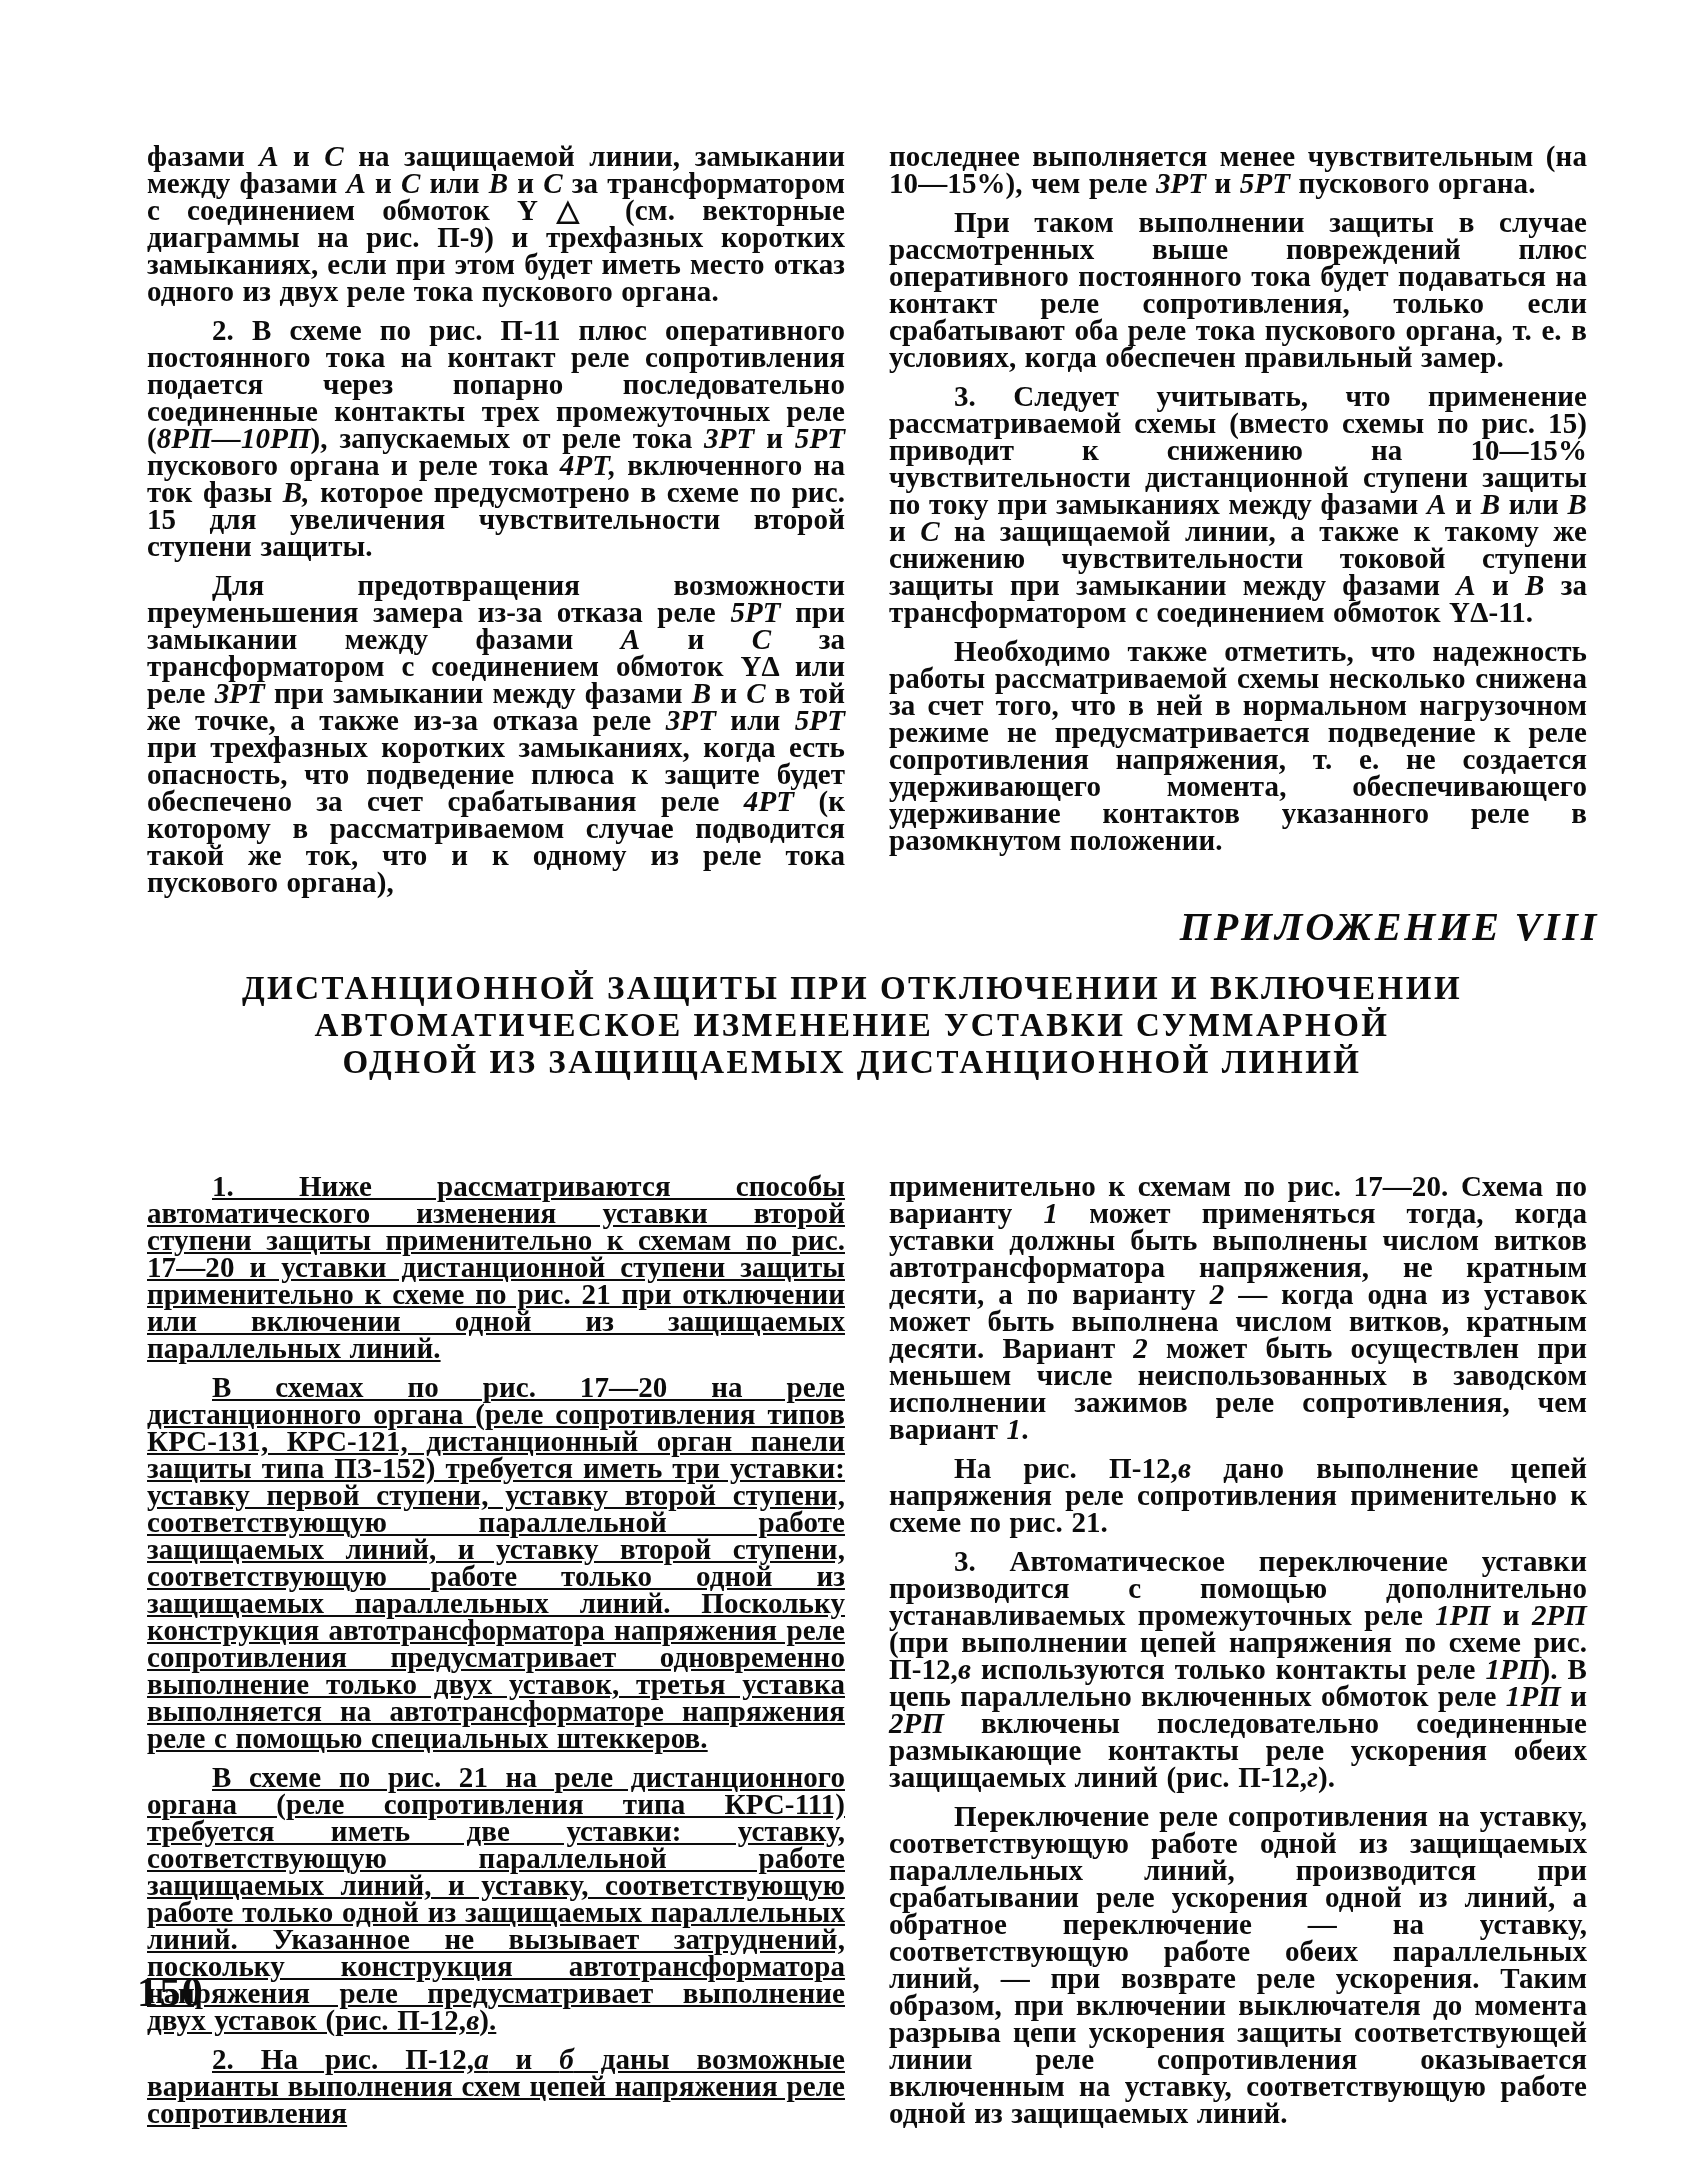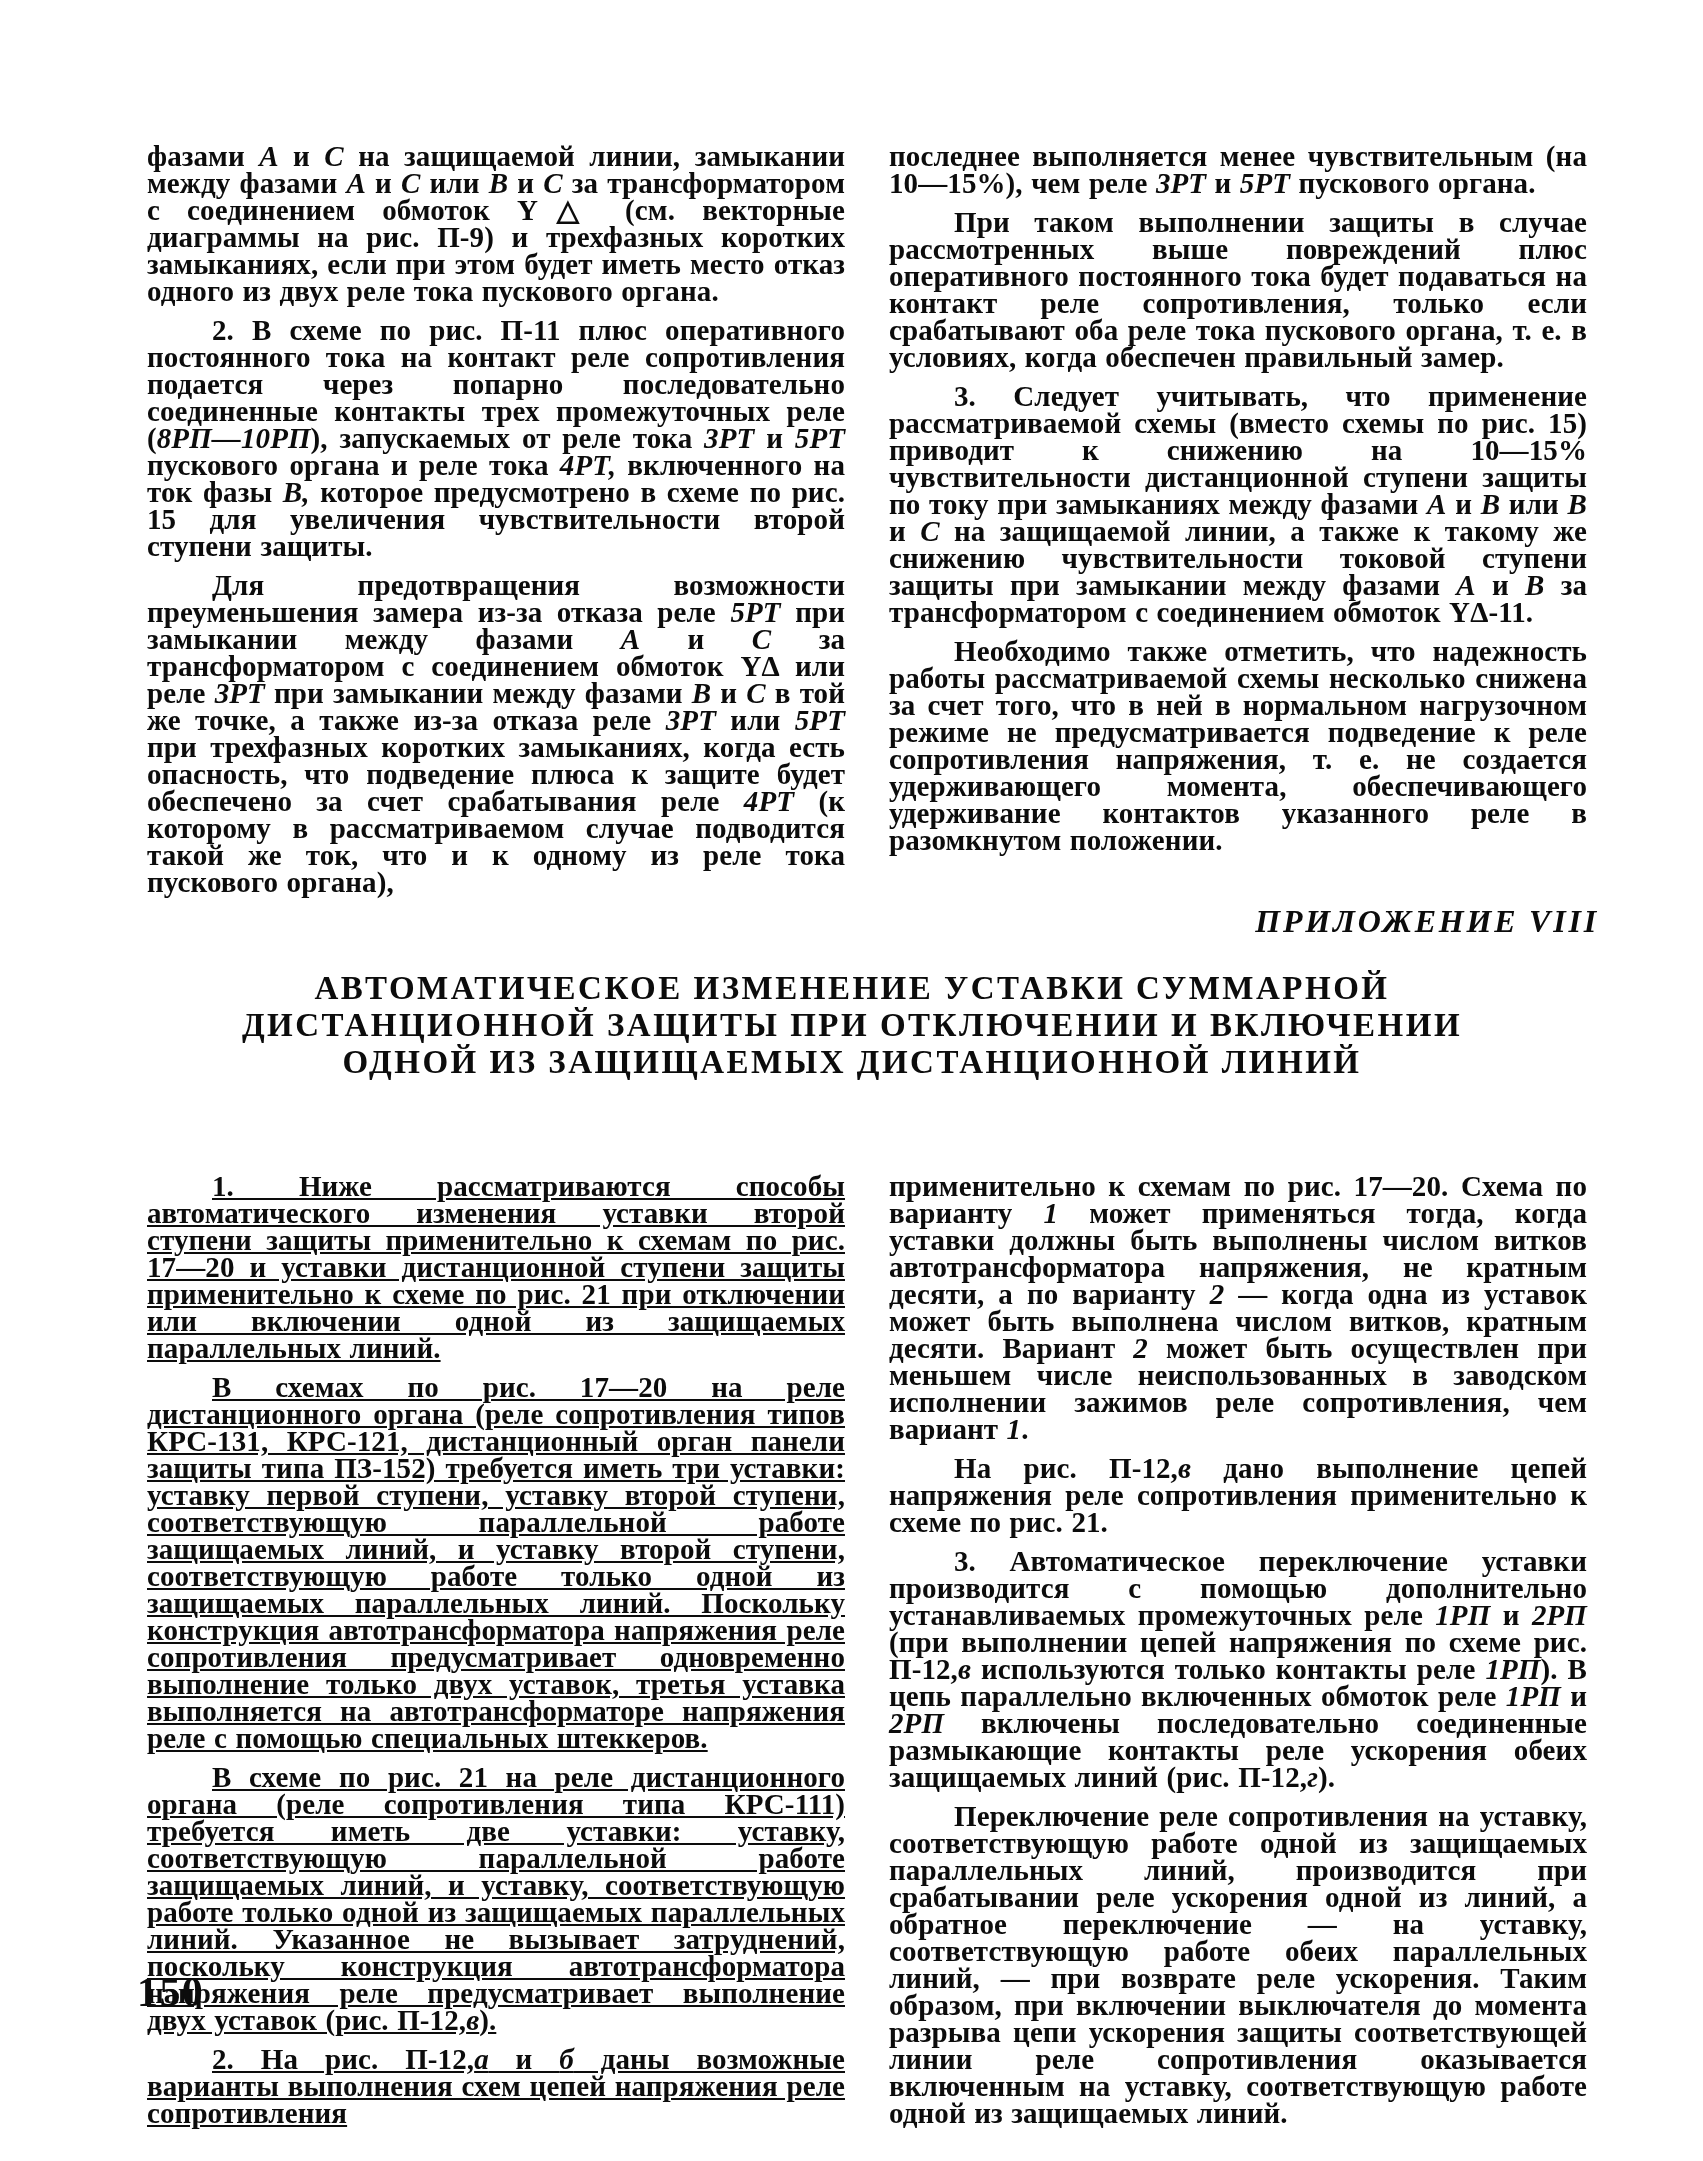--- a/index.html
+++ b/index.html
@@ -33,21 +33,21 @@
     text-indent: 0;
   }
   #col-top-left    { left: 135px;  top: 131px; }
   #col-top-right   { left: 877px; top: 131px; }
   #appendix-label {
     position: absolute;
     left: 877px;
     top: 903px;
     width: 722px;
     text-align: right;
-    font-size: 32px;
+    font-size: 40px;
     font-style: italic;
     font-weight: bold;
     letter-spacing: 2.8px;
     white-space: nowrap;
   }
   #doc-title {
     position: absolute;
     left: 120px;
     top: 970px;
     width: 1464px;
@@ -80,22 +80,22 @@
 <div id="col-top-right" class="col">
     <p class="cont">последнее выполняется менее чувствительным (на 10—15%), чем реле <i>3РТ</i> и <i>5РТ</i> пускового органа.</p>
     <p>При таком выполнении защиты в случае рассмотренных выше повреждений плюс оперативного постоянного тока будет подаваться на контакт реле сопротивления, только если срабатывают оба реле тока пускового органа, т. е. в условиях, когда обеспечен правильный замер.</p>
     <p>3. Следует учитывать, что применение рассматриваемой схемы (вместо схемы по рис. 15) приводит к снижению на 10—15% чувствительности дистанционной ступени защиты по току при замыканиях между фазами <i>А</i> и <i>В</i> или <i>В</i> и <i>С</i> на защищаемой линии, а также к такому же снижению чувствительности токовой ступени защиты при замыкании между фазами <i>А</i> и <i>В</i> за трансформатором с соединением обмоток YΔ-11.</p>
     <p>Необходимо также отметить, что надежность работы рассматриваемой схемы несколько снижена за счет того, что в ней в нормальном нагрузочном режиме не предусматривается подведение к реле сопротивления напряжения, т. е. не создается удерживающего момента, обеспечивающего удерживание контактов указанного реле в разомкнутом положении.</p>
   </div>
 
 <div id="appendix-label">ПРИЛОЖЕНИЕ VIII</div>
 
 <div id="doc-title">
+  <div>ДИСТАНЦИОННОЙ ЗАЩИТЫ ПРИ ОТКЛЮЧЕНИИ И ВКЛЮЧЕНИИ</div>
   <div>АВТОМАТИЧЕСКОЕ ИЗМЕНЕНИЕ УСТАВКИ СУММАРНОЙ</div>
-  <div>ДИСТАНЦИОННОЙ ЗАЩИТЫ ПРИ ОТКЛЮЧЕНИИ И ВКЛЮЧЕНИИ</div>
   <div>ОДНОЙ ИЗ ЗАЩИЩАЕМЫХ ДИСТАНЦИОННОЙ ЛИНИЙ</div>
 </div>
 
 <div id="col-bottom-left" class="col">
     <p>1. Ниже рассматриваются способы автоматического изменения уставки второй ступени защиты применительно к схемам по рис. 17—20 и уставки дистанционной ступени защиты применительно к схеме по рис. 21 при отключении или включении одной из защищаемых параллельных линий.</p>
     <p>В схемах по рис. 17—20 на реле дистанционного органа (реле сопротивления типов КРС-131, КРС-121, дистанционный орган панели защиты типа ПЗ-152) требуется иметь три уставки: уставку первой ступени, уставку второй ступени, соответствующую параллельной работе защищаемых линий, и уставку второй ступени, соответствующую работе только одной из защищаемых параллельных линий. Поскольку конструкция автотрансформатора напряжения реле сопротивления предусматривает одновременно выполнение только двух уставок, третья уставка выполняется на автотрансформаторе напряжения реле с помощью специальных штеккеров.</p>
     <p>В схеме по рис. 21 на реле дистанционного органа (реле сопротивления типа КРС-111) требуется иметь две уставки: уставку, соответствующую параллельной работе защищаемых линий, и уставку, соответствующую работе только одной из защищаемых параллельных линий. Указанное не вызывает затруднений, поскольку конструкция автотрансформатора напряжения реле предусматривает выполнение двух уставок (рис. П-12,<i>в</i>).</p>
     <p>2. На рис. П-12,<i>а</i> и <i>б</i> даны возможные варианты выполнения схем цепей напряжения реле сопротивления</p>
   </div>
 

